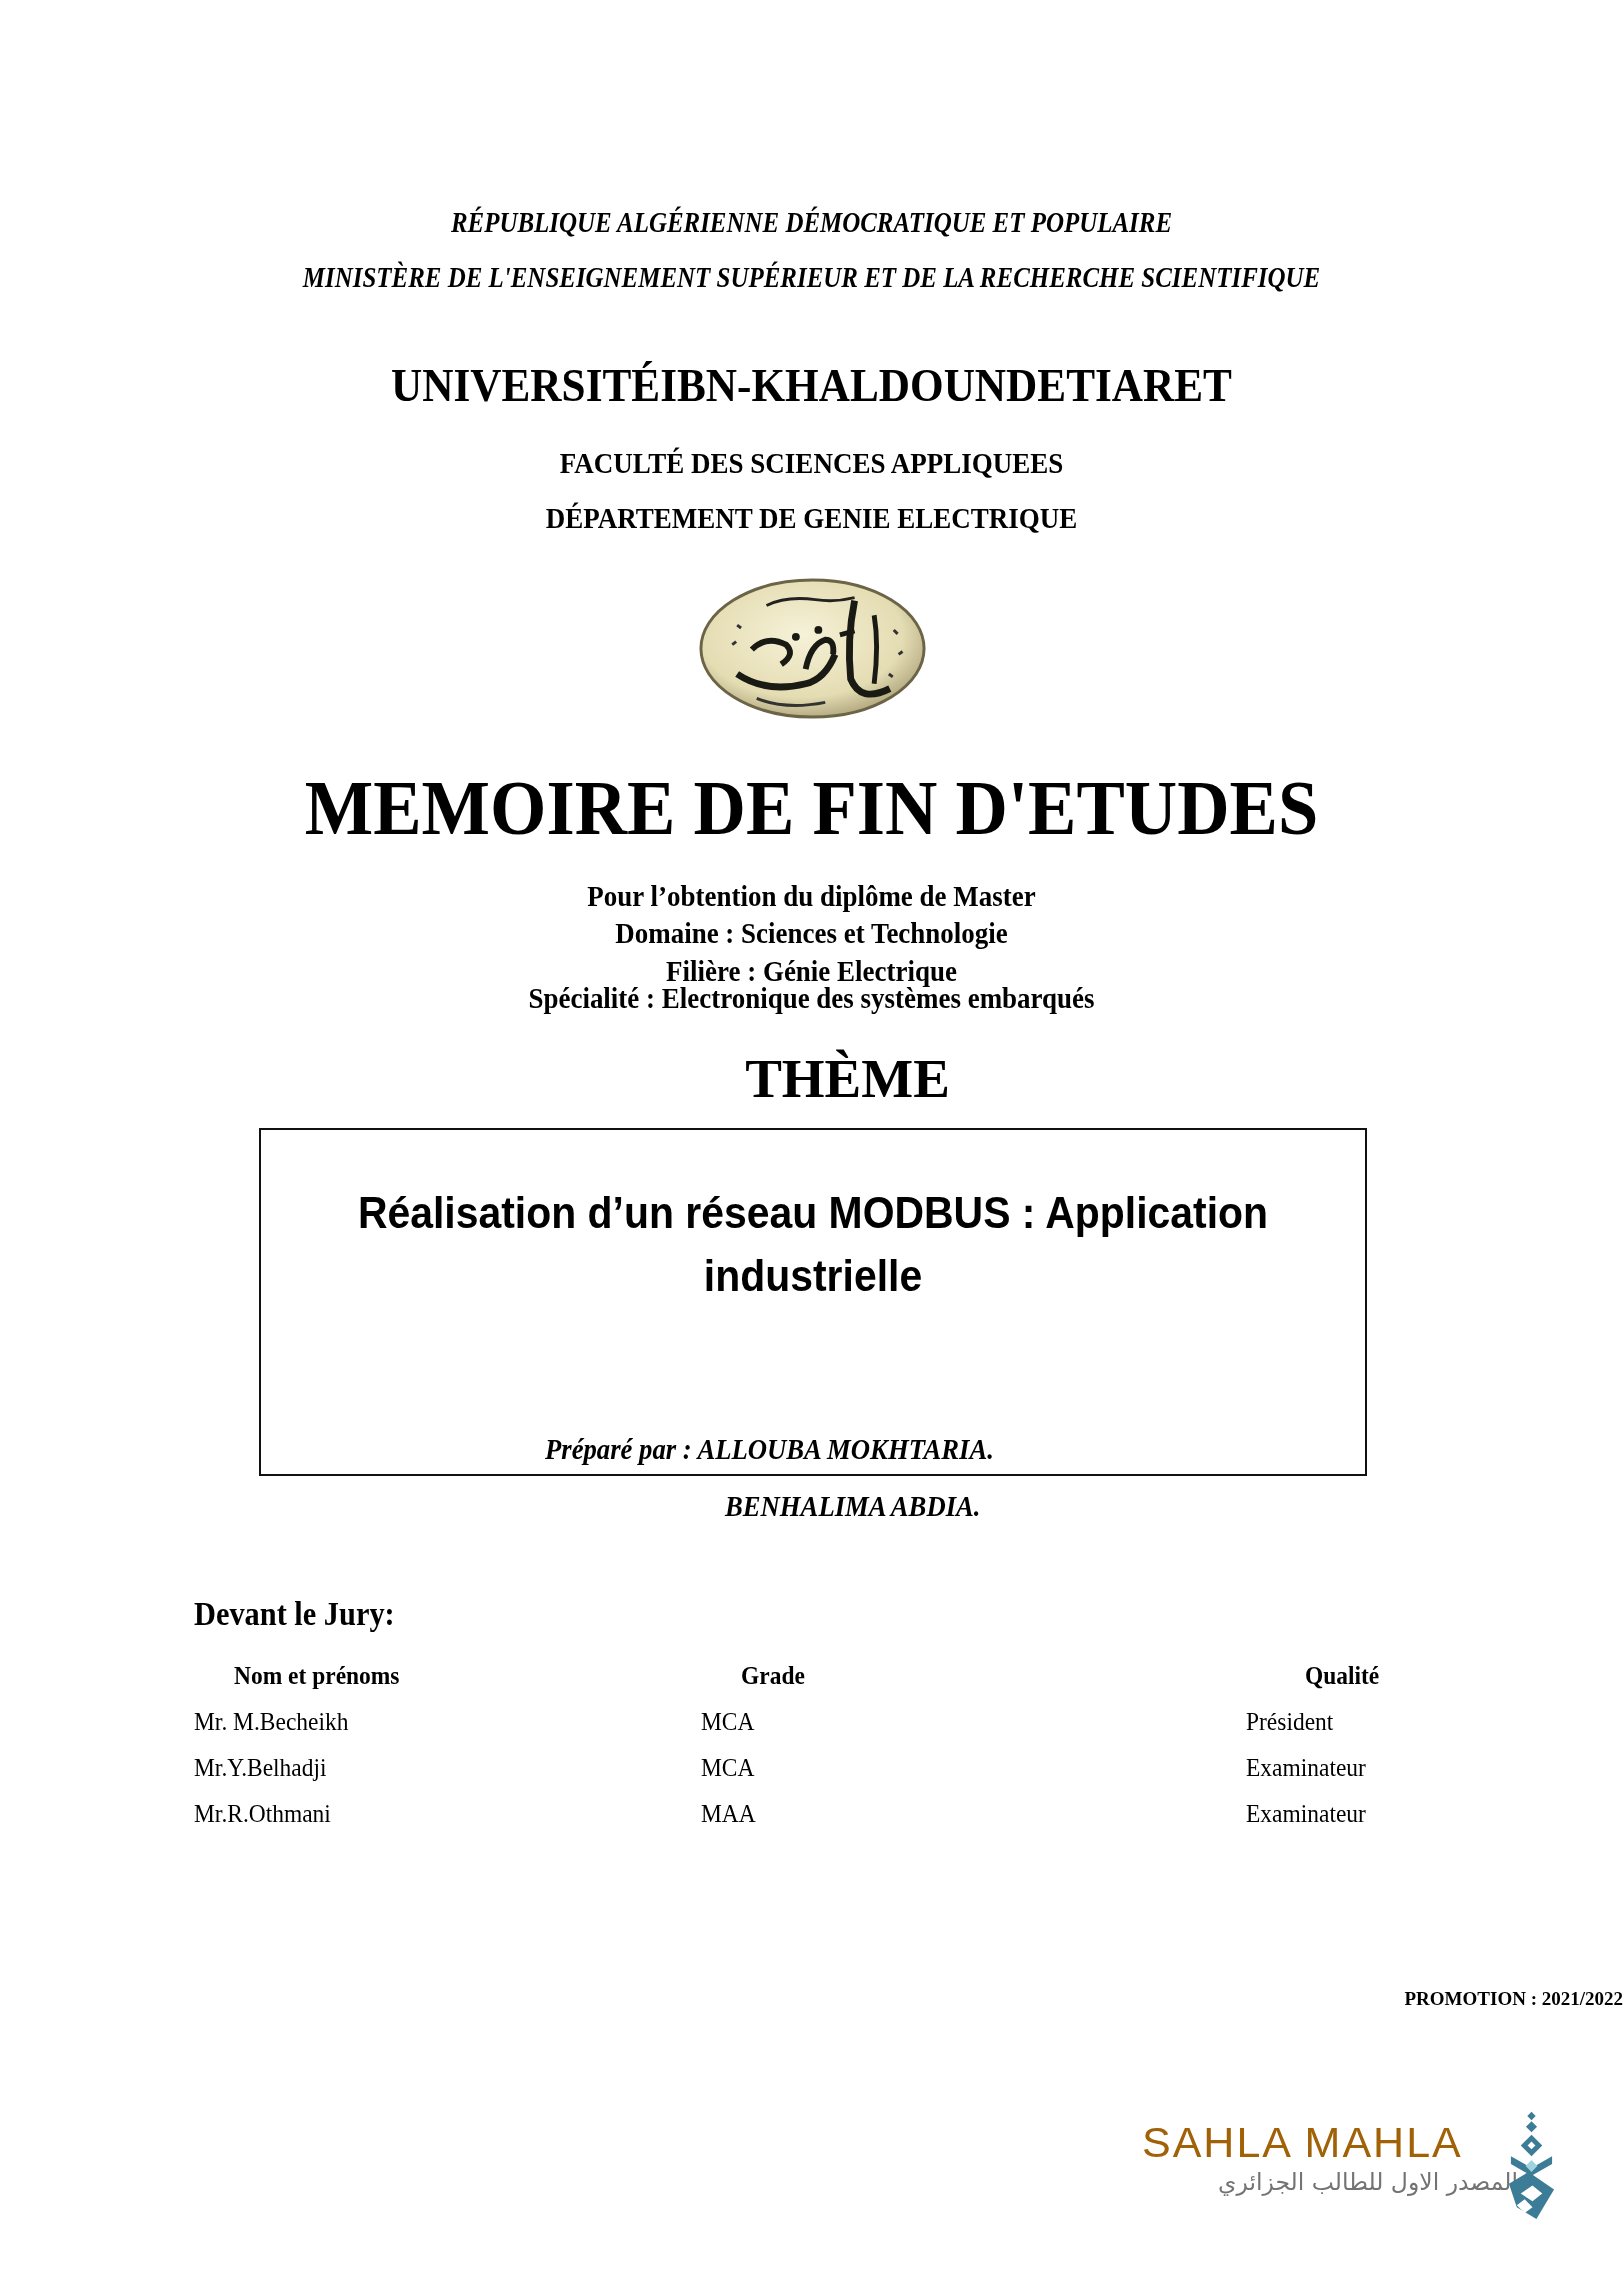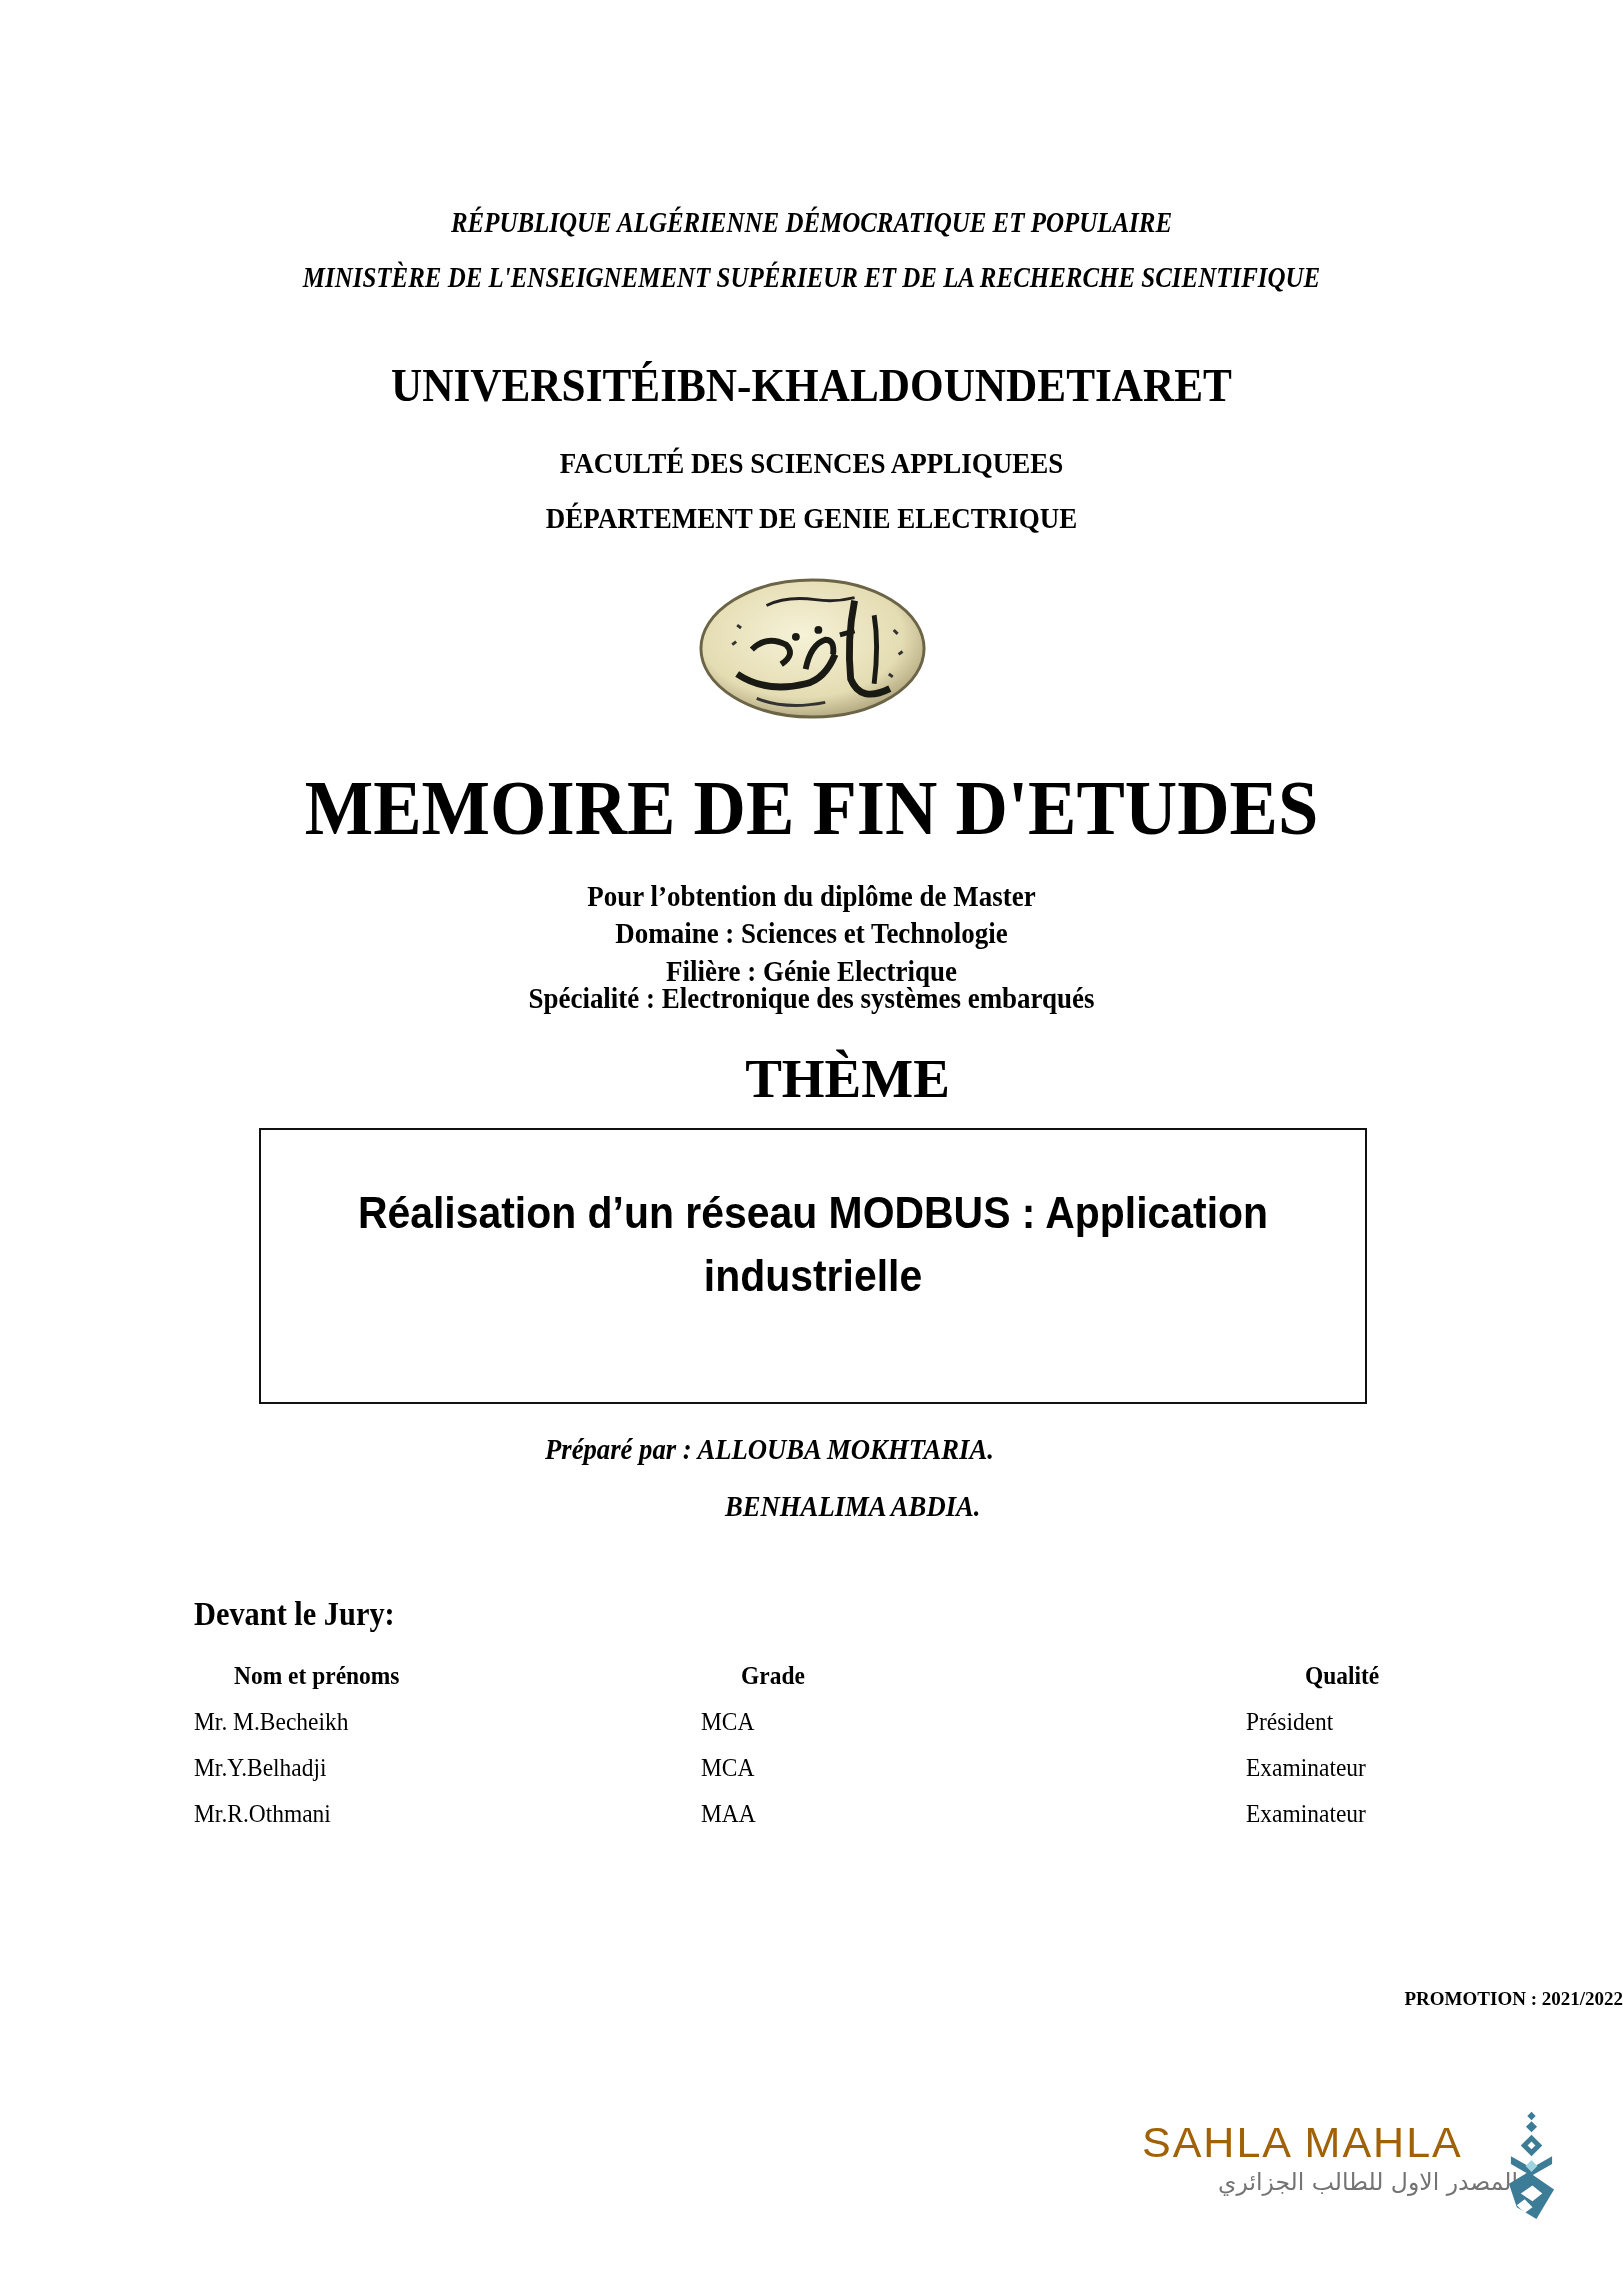--- a/index.html
+++ b/index.html
@@ -65,21 +65,21 @@
       top: 1047px;
       font-weight: bold;
       font-size: 55px;
       padding-left: 36px;
     }
     .theme-box {
       position: absolute;
       left: 259px;
       top: 1128px;
       width: 1108px;
-      height: 276px;
+      height: 348px;
       border: 2px solid #111;
       box-sizing: border-box;
     }
     .theme-text {
       position: absolute;
       left: 0;
       top: 51px;
       width: 100%;
       text-align: center;
       font-family: "Liberation Sans", "DejaVu Sans", sans-serif;

